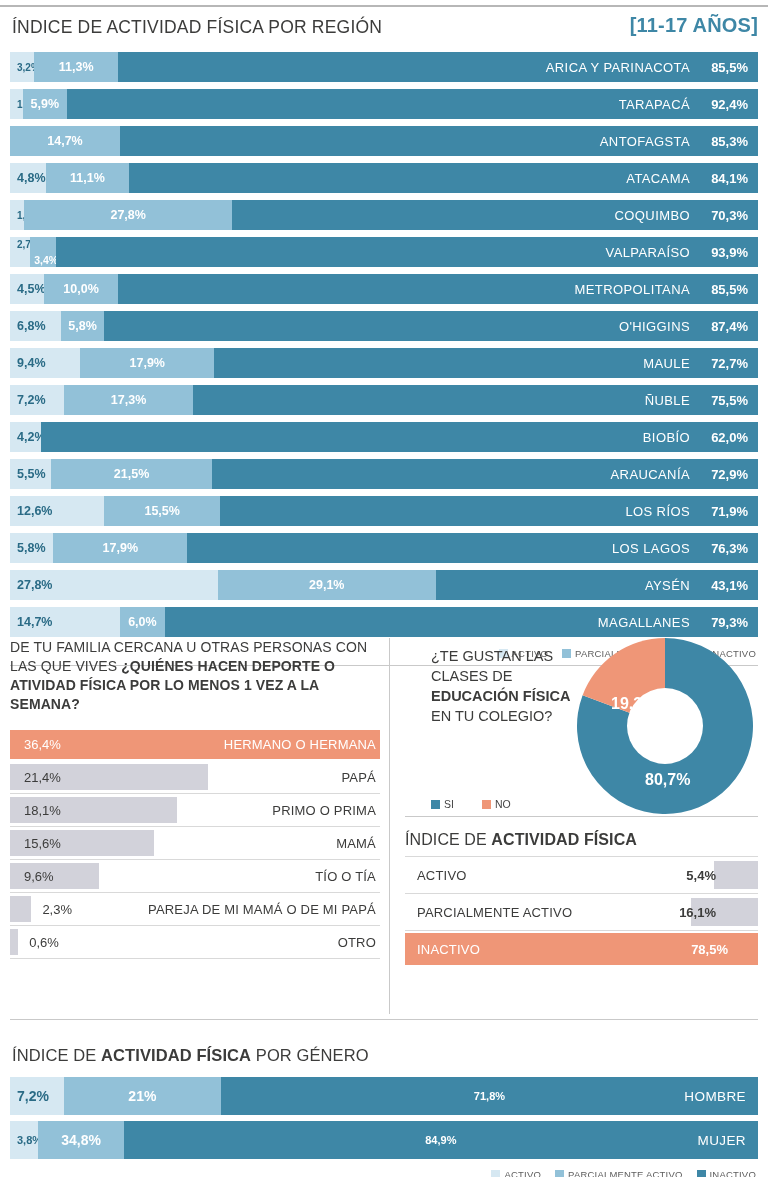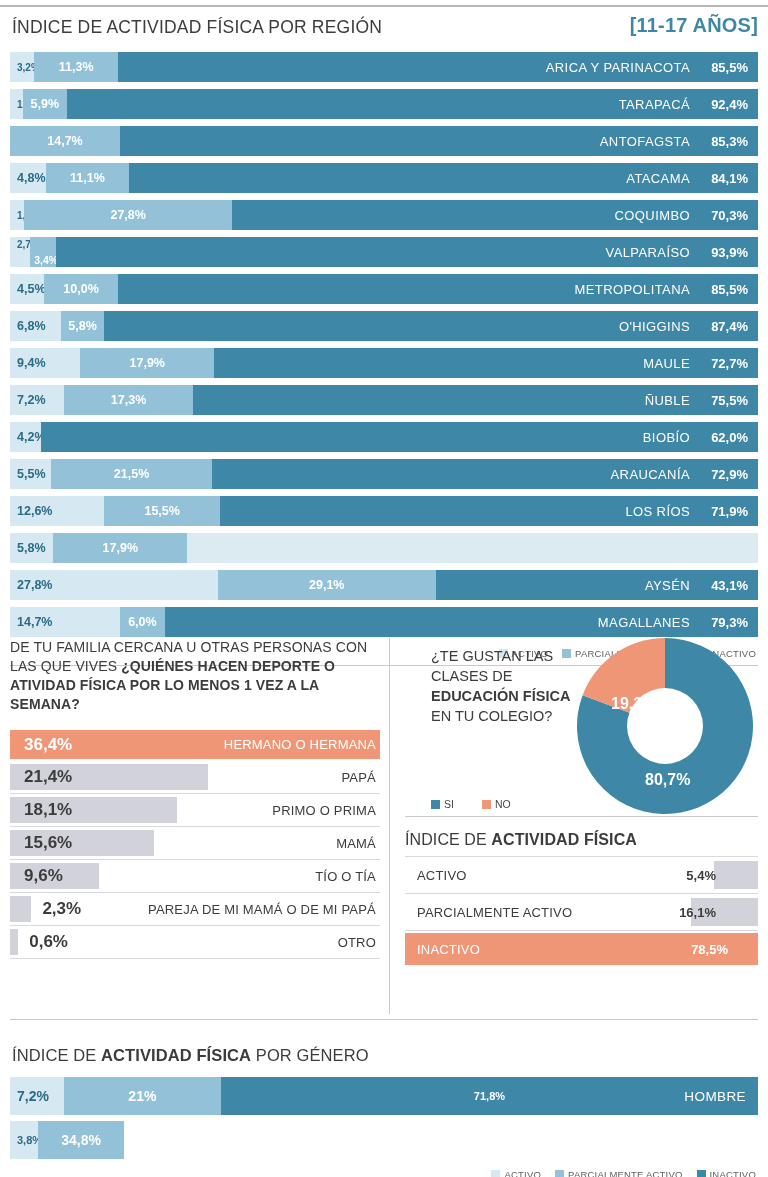--- a/index.html
+++ b/index.html
@@ -68,21 +68,21 @@
 
   .col-l { position:absolute; left:10px; top:6px; width:370px; }
   .q-title { font-size:14px; line-height:19px; color:#3c3c3b; letter-spacing:.1px; }
   .q-title b { font-weight:bold; }
 
   .fam-list { margin-top:14px; }
   .fam-row { position:relative; height:33px; border-bottom:1px solid #d9d9d9; display:flex; align-items:center; }
   .fam-row:first-child { border-bottom:none; }
   .fam-bar { position:absolute; left:0; top:3px; bottom:3px; background:#d2d2da; }
   .fam-bar.hl { background:#ef9677; top:2px; bottom:2px; }
-  .fam-val { position:relative; font-size:17px; color:#3c3c3b; padding-left:14px; z-index:2;font-weight:bold; }
+  .fam-val { position:relative; font-size:13px; color:#3c3c3b; padding-left:14px; z-index:2; }
   .fam-val.on { color:#ffffff; }
   .fam-name { position:absolute; right:4px; font-size:13px; color:#3c3c3b; letter-spacing:.2px; white-space:nowrap; }
   .fam-name.on { color:#ffffff; }
 
   .col-r { position:absolute; left:405px; top:6px; width:353px; }
   .donut-wrap { position:relative; height:178px;margin-left:24px; }
   .donut-q { position:absolute; left:2px; top:8px; width:140px; font-size:14.5px; line-height:20px; }
   .donut-q b { font-weight:bold; }
   .donut { position:absolute; left:148px; top:0px; width:176px; height:176px; }
   .donut-lbl { position:absolute; font-size:16px; font-weight:bold; color:#ffffff; }
@@ -302,20 +302,26 @@
             </div>
           </div>
         </div>
         <div class="brow">
           <div class="seg seg-activo" style="width:5.8%">
             <span class="lbl lbl-activo-in">5,8%</span>
           </div>
           <div class="seg seg-parcial" style="width:17.9%">
             <span class="lbl lbl-parcial-in">17,9%</span>
           </div>
+          <div class="seg seg-inactivo">
+            <div class="inactivo-inner">
+              <span class="region-name">LOS LAGOS</span>
+              <span class="region-val">76,3%</span>
+            </div>
+          </div>
         </div>
         <div class="brow">
           <div class="seg seg-activo" style="width:27.8%">
             <span class="lbl lbl-activo-in">27,8%</span>
           </div>
           <div class="seg seg-parcial" style="width:29.1%">
             <span class="lbl lbl-parcial-in">29,1%</span>
           </div>
           <div class="seg seg-inactivo">
             <div class="inactivo-inner">
@@ -474,20 +480,26 @@
             </div>
           </div>
         </div>
         <div class="grow">
           <div class="seg seg-activo" style="width:3.8%">
             <span class="lbl lbl-activo-in lbl-small" style="font-size:11px">3,8%</span>
           </div>
           <div class="seg seg-parcial" style="width:11.4%">
             <span class="lbl lbl-parcial-in" style="font-size:14px">34,8%</span>
           </div>
+          <div class="seg seg-inactivo">
+            <div class="g-inactivo-inner">
+              <span class="g-val">84,9%</span>
+              <span class="g-name">MUJER</span>
+            </div>
+          </div>
         </div>
       </div>
     <div class="legend">
       <div class="legend-item">
         <span class="sw sw-a"></span>
         <span class="legend-txt">ACTIVO</span>
       </div>
       <div class="legend-item">
         <span class="sw sw-p"></span>
         <span class="legend-txt">PARCIALMENTE ACTIVO</span>

